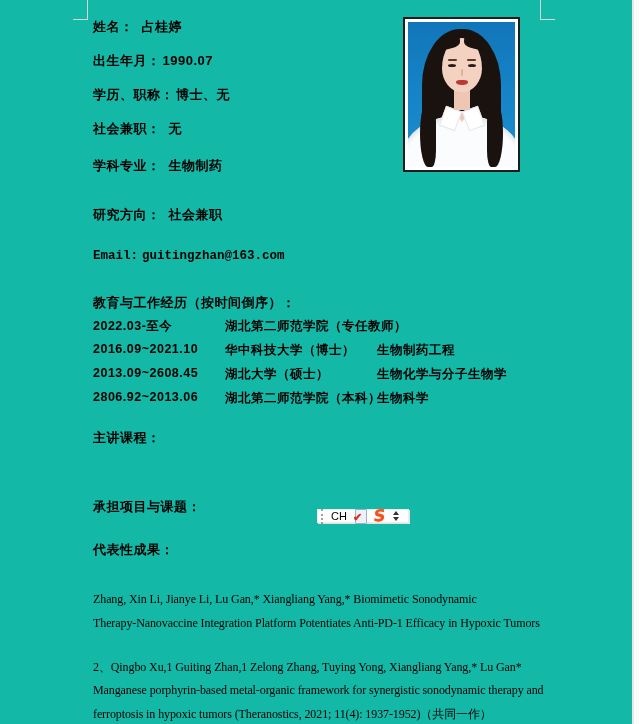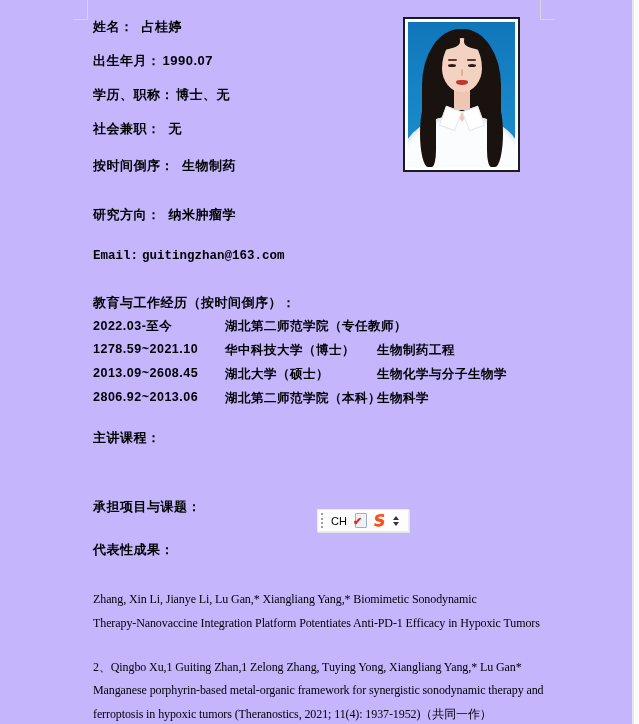--- a/index.html
+++ b/index.html
@@ -1,17 +1,17 @@
 <!DOCTYPE html>
 <html><head>
 <meta charset="utf-8">
 <style>
   * { margin:0; padding:0; box-sizing:border-box; }
   html,body { width:639px; height:724px; background:#ffffff; overflow:hidden; }
-  .page { position:relative; width:639px; height:724px; background:#c4b5fd;
+  .page { position:relative; width:639px; height:724px; background:#14b8a6;
           font-family:"Liberation Sans", sans-serif; color:#000; }
 
   
   .page-edge-line { position:absolute; left:632px; top:0; width:2px; height:724px; background:#e5e7e9; }
   .page-edge-out  { position:absolute; left:634px; top:0; width:5px; height:724px; background:#fbfbfb; }
 
   
   .crop { position:absolute; }
   .crop .v { position:absolute; width:1px; height:20px; top:0; background:#d6d6d6; }
   .crop .h { position:absolute; height:1px; width:15px; top:19px; background:#d6d6d6; }
@@ -57,21 +57,21 @@
   .brow { position:absolute; width:9px; height:2px; background:#5d3b2c; border-radius:2px; top:21px; }
   .brow.l { left:6px; } .brow.r { right:6px; }
   .eye { position:absolute; width:8px; height:3px; background:#2a1a12; border-radius:50%; top:26px; }
   .eye.l { left:6px; } .eye.r { right:6px; }
   .nose { position:absolute; left:50%; margin-left:-1px; top:31px; width:2px; height:7px;
           background:#dfb09c; border-radius:2px; }
   .mouth { position:absolute; left:50%; margin-left:-6px; top:42px; width:12px; height:5px;
            background:#bc3a31; border-radius:45% 45% 60% 60% / 60% 60% 70% 70%; }
 
   
-  .ime-bar { position:absolute; left:317px; top:509px; width:92px; height:23px; background:#fdfdfd;
+  .ime-bar { position:absolute; left:317px; top:509px; width:92px; height:14px; background:#fdfdfd;
              border:1px solid #ececec; box-shadow:1px 1px 0 #e3e3e3; display:flex; align-items:center; }
   .ime-handle { width:4px; height:15px; margin-left:3px; border-left:2px dotted #9f9f9f; }
   .ime-label { font-size:11px; font-family:"Liberation Sans",sans-serif; color:#000; margin-left:6px; }
   .ime-doc { position:relative; width:12px; height:15px; background:#eef2f8; border:1px solid #9fb0c4;
              margin-left:8px; border-radius:1px; }
   .ime-doc .check { position:absolute; left:-3px; top:2px; color:#d93025; font-size:11px; font-weight:bold;
                     line-height:11px; }
   .ime-sogou { margin-left:7px; color:#f4511e; font-weight:bold; font-style:italic;
                font-family:"DejaVu Sans",sans-serif; font-size:16px; line-height:16px;
                text-shadow:0 0 1px #f4511e; transform:rotate(-4deg); }
@@ -127,38 +127,38 @@
   <div class="cn" style="left:93px;top:52px">
     <span>出生年月：</span><span class="val" style="margin-left:2px">1990.07</span>
   </div>
   <div class="cn" style="left:93px;top:86px">
     <span>学历、职称：</span><span class="val" style="margin-left:2px">博士、无</span>
   </div>
   <div class="cn" style="left:93px;top:120px">
     <span>社会兼职：</span><span class="val">无</span>
   </div>
   <div class="cn" style="left:93px;top:157px">
-    <span>按时间倒序：</span><span class="val">生物制药</span>
+    <span>学科专业：</span><span class="val">生物制药</span>
   </div>
   <div class="cn" style="left:93px;top:206px">
-    <span>研究方向：</span><span class="val">纳米肿瘤学</span>
+    <span>研究方向：</span><span class="val">社会兼职</span>
   </div>
   <div class="cn mono" style="left:93px;top:249px">
     <span>Email:</span><span class="val">guitingzhan@163.com</span>
   </div>
 
   <div class="cn" style="left:93px;top:294px">教育与工作经历（按时间倒序）：</div>
 
   <div class="edu-row" style="top:318px">
     <span class="edu-period">2022.03-至今</span>
     <span class="edu-inst">湖北第二师范学院（专任教师）</span>
     <span class="edu-major"></span>
   </div>
   <div class="edu-row" style="top:342px">
-    <span class="edu-period">1278.59~2021.10</span>
+    <span class="edu-period">2016.09~2021.10</span>
     <span class="edu-inst">华中科技大学（博士）</span>
     <span class="edu-major">生物制药工程</span>
   </div>
   <div class="edu-row" style="top:366px">
     <span class="edu-period">2013.09~2608.45</span>
     <span class="edu-inst">湖北大学（硕士）</span>
     <span class="edu-major">生物化学与分子生物学</span>
   </div>
   <div class="edu-row" style="top:390px">
     <span class="edu-period">2806.92~2013.06</span>

